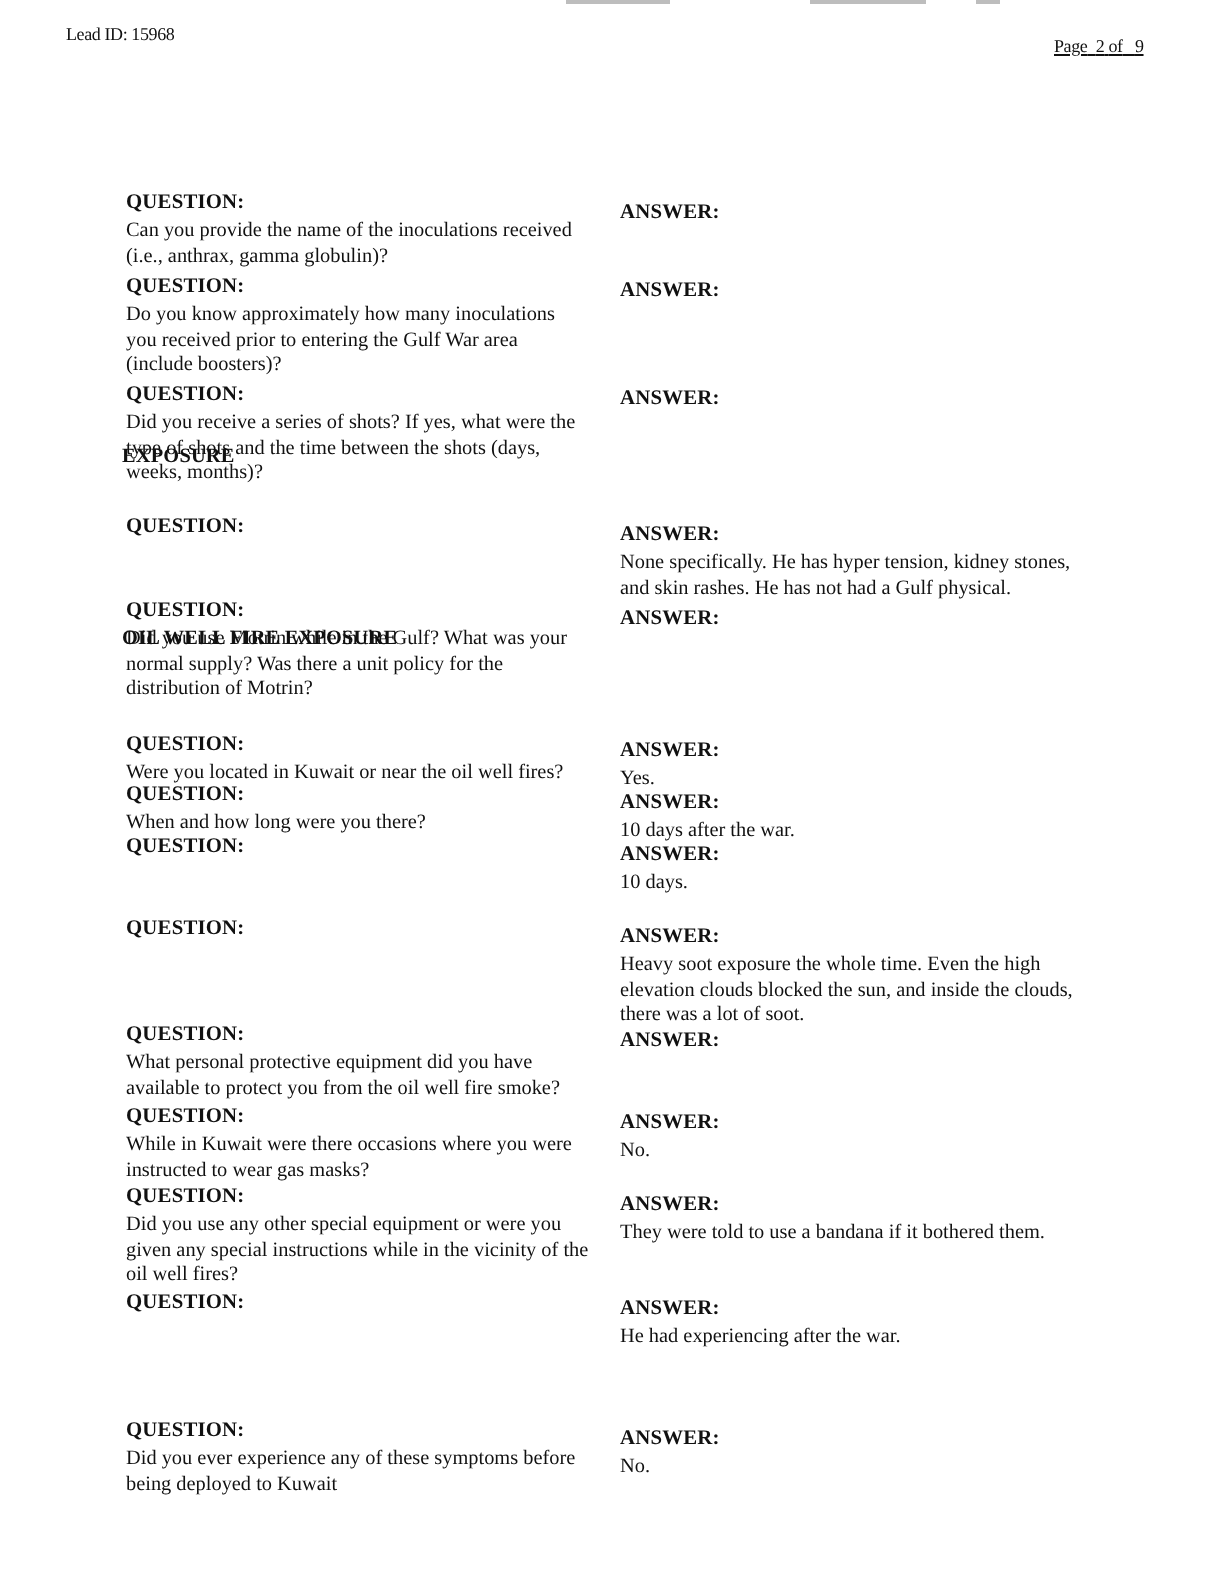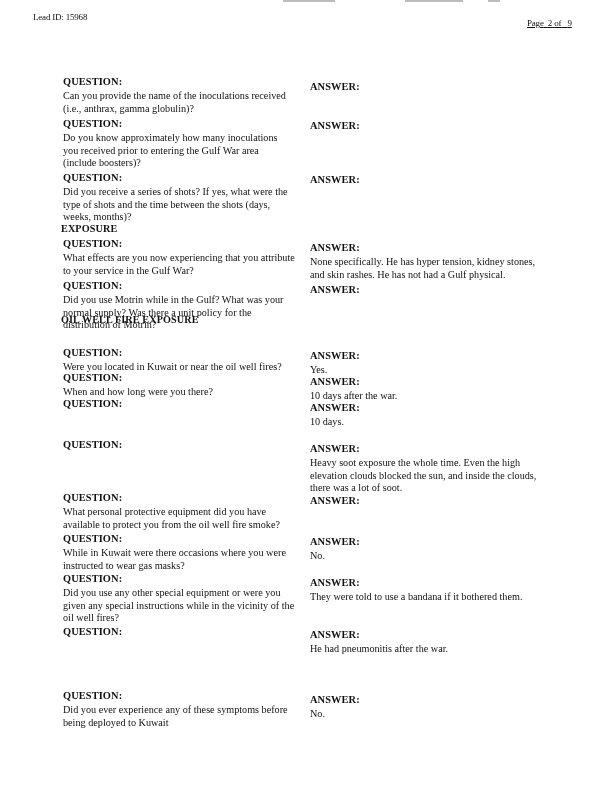--- a/index.html
+++ b/index.html
@@ -3,21 +3,21 @@
   <meta charset="utf-8">
   <style>
     html, body { margin: 0; padding: 0; background: #ffffff; }
     body { width: 612px; height: 792px; position: relative; overflow: hidden;
            font-family: "Liberation Serif", "DejaVu Serif", serif; color: #111; }
     .topline { position: absolute; top: 0; height: 2px; background: #bdbdbd; }
     .hdr { position: absolute; font-size: 9px; letter-spacing: -0.2px; }
     .blk { position: absolute; font-size: 10.2px; line-height: 12.3px; }
     .q { left: 63px; width: 240px; }
     .a { left: 310px; width: 260px; }
-    .lbl { font-weight: bold; font-size: 10.4px; display: block; margin-bottom: 2px; letter-spacing: 0.1px; }
+    .lbl { font-weight: bold; font-size: 10.4px; display: block; margin-bottom: 2px; letter-spacing: 0.1px; margin-top: 20px; }
     .txt { display: block; white-space: pre-line; }
     .sec { position: absolute; left: 61px; font-weight: bold; font-size: 10.2px; letter-spacing: 0.1px; }
   </style>
 </head>
 <body>
 
 <div class="topline" style="left:283px;width:52px;"></div>
 <div class="topline" style="left:405px;width:58px;"></div>
 <div class="topline" style="left:488px;width:12px;"></div>
 
@@ -54,22 +54,20 @@
 </div>
 <div class="blk a" style="top:174px;">
   <span class="lbl">ANSWER:</span>
   <span class="txt"></span>
 </div>
 
 <div class="sec" style="top:223px;">EXPOSURE</div>
 
 <div class="blk q" style="top:238px;">
   <span class="lbl">QUESTION:</span>
-  <span class="txt">What effects are you now experiencing that you attribute
-to your service in the Gulf War?</span>
 </div>
 <div class="blk a" style="top:242px;">
   <span class="lbl">ANSWER:</span>
   <span class="txt">None specifically.  He has hyper tension, kidney stones,
 and skin rashes.  He has not had a Gulf physical.</span>
 </div>
 
 <div class="blk q" style="top:280px;">
   <span class="lbl">QUESTION:</span>
   <span class="txt">Did you use Motrin while in the Gulf?  What was your
@@ -147,21 +145,21 @@
 <div class="blk a" style="top:577px;">
   <span class="lbl">ANSWER:</span>
   <span class="txt">They were told to use a bandana if it bothered them.</span>
 </div>
 
 <div class="blk q" style="top:626px;">
   <span class="lbl">QUESTION:</span>
 </div>
 <div class="blk a" style="top:629px;">
   <span class="lbl">ANSWER:</span>
-  <span class="txt">He had pneumonitis after the war.</span>
+  <span class="txt">He had experiencing after the war.</span>
 </div>
 
 <div class="blk q" style="top:690px;">
   <span class="lbl">QUESTION:</span>
   <span class="txt">Did you ever experience any of these symptoms before
 being deployed to Kuwait</span>
 </div>
 <div class="blk a" style="top:694px;">
   <span class="lbl">ANSWER:</span>
   <span class="txt">No.</span>

